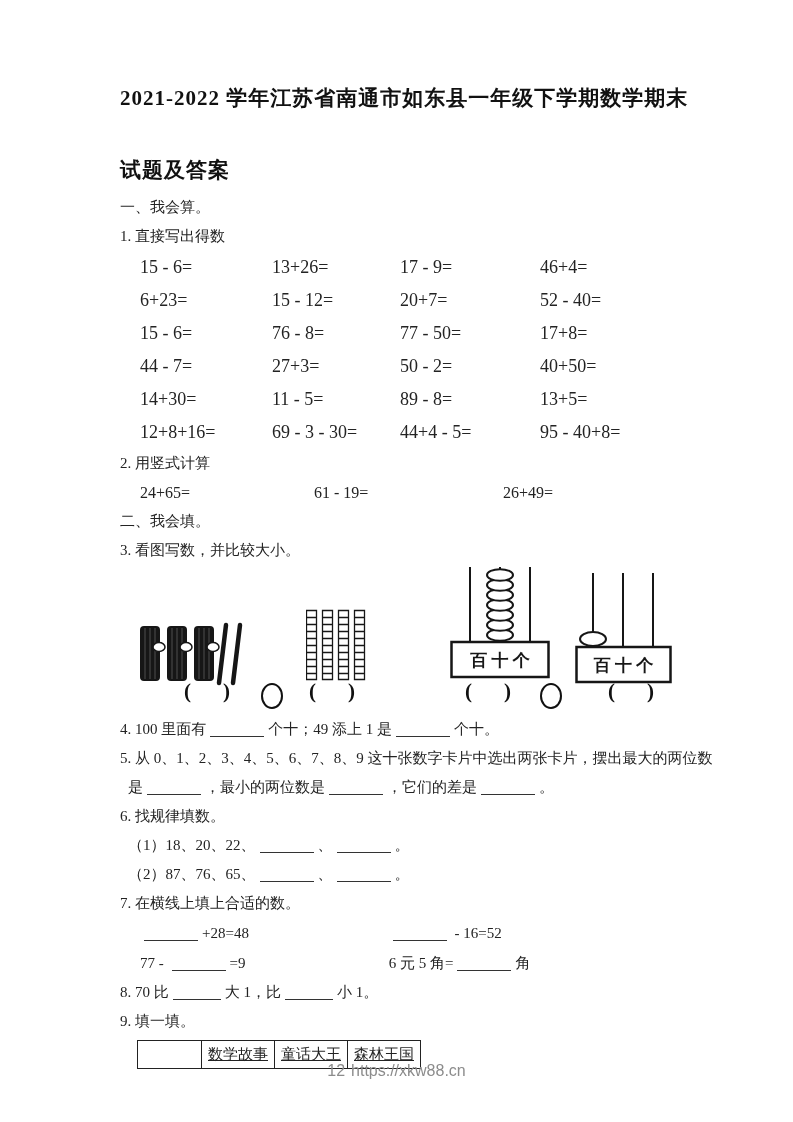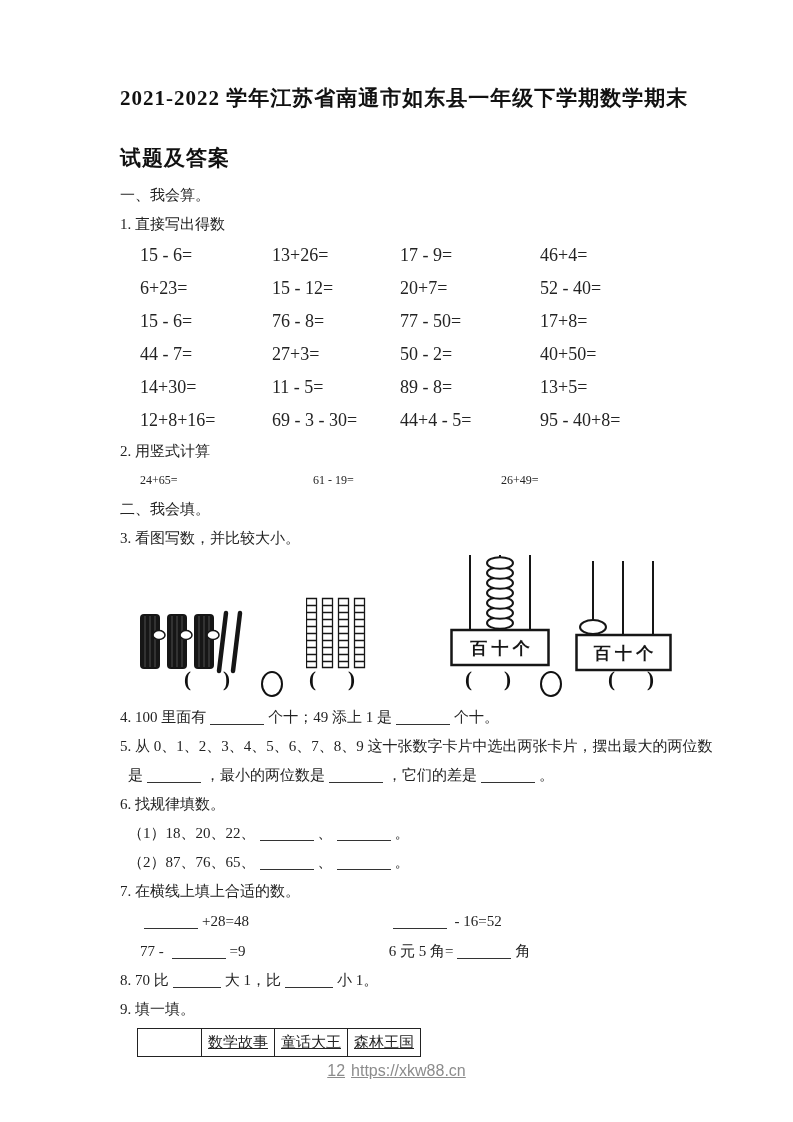--- a/index.html
+++ b/index.html
@@ -2,30 +2,30 @@
 <html><head>
 <meta charset="utf-8">
 <style>
   * { margin:0; padding:0; box-sizing:border-box; }
   html,body { background:#ffffff; }
   body { width:793px; height:1122px; position:relative;
          font-family:"Liberation Serif","DejaVu Serif",serif; color:#232323; }
   .page { width:793px; height:1122px; padding:84px 95px 0 120px; position:relative; overflow:hidden; }
 
   .title-line { font-size:21px; font-weight:700; color:#111; line-height:29px; letter-spacing:1px; }
-  .title-line.l1 { margin-bottom:31px; }
+  .title-line.l1 { margin-bottom:43px; }
   .title-line.l2 { margin-bottom:8px; }
 
   .line { font-size:15px; line-height:29px; white-space:nowrap; }
   .indent { margin-left:8px; }
 
   .calc-grid { display:grid; grid-template-columns:132px 128px 140px auto; margin-left:20px; }
   .calc-grid .eq { font-size:18px; line-height:33px; white-space:nowrap; }
 
-  .q2-row { margin-left:20px; font-size:12px; line-height:29px; }
+  .q2-row { margin-left:20px; font-size:16px; line-height:29px; }
   .q2-row .eq { display:inline-block; white-space:nowrap; }
   .q2-row .c1 { width:170px; } .q2-row .c2 { width:185px; }
 
   .blank { display:inline-block; width:54px; height:15px;
            border-bottom:1.4px solid #333; margin:0 4px; vertical-align:text-bottom; }
   .blank.w48 { width:48px; }
 
   
   .figure { position:relative; height:148px; margin-top:2px;font-weight:bold; }
   .figure svg { position:absolute; display:block; }
@@ -44,21 +44,21 @@
   .q7row .cell { display:inline-block; width:245px; }
 
   .fill-table { border-collapse:collapse; margin:4px 0 0 17px; }
   .fill-table td { border:1.4px solid #222; height:28px; font-size:15px;
                    text-align:center; padding:0 6px; min-width:64px; white-space:nowrap;text-decoration:underline; }
   .fill-table td.first { min-width:64px; }
 
   .footer { position:absolute; left:0; right:0; top:1062px; text-align:center;
             font-family:"Liberation Sans","DejaVu Sans",sans-serif;
             font-size:16px; color:#8c8c8c; }
-  .footer span { margin:16px 3px;text-decoration:underline; }
+  .footer span { margin:16px 3px; }
 </style>
 </head>
 <body>
 
 <div class="page">
 
   <div class="title-line l1">2021-2022 学年江苏省南通市如东县一年级下学期数学期末</div>
   <div class="title-line l2">试题及答案</div>
 
   <div class="line">一、我会算。</div>

